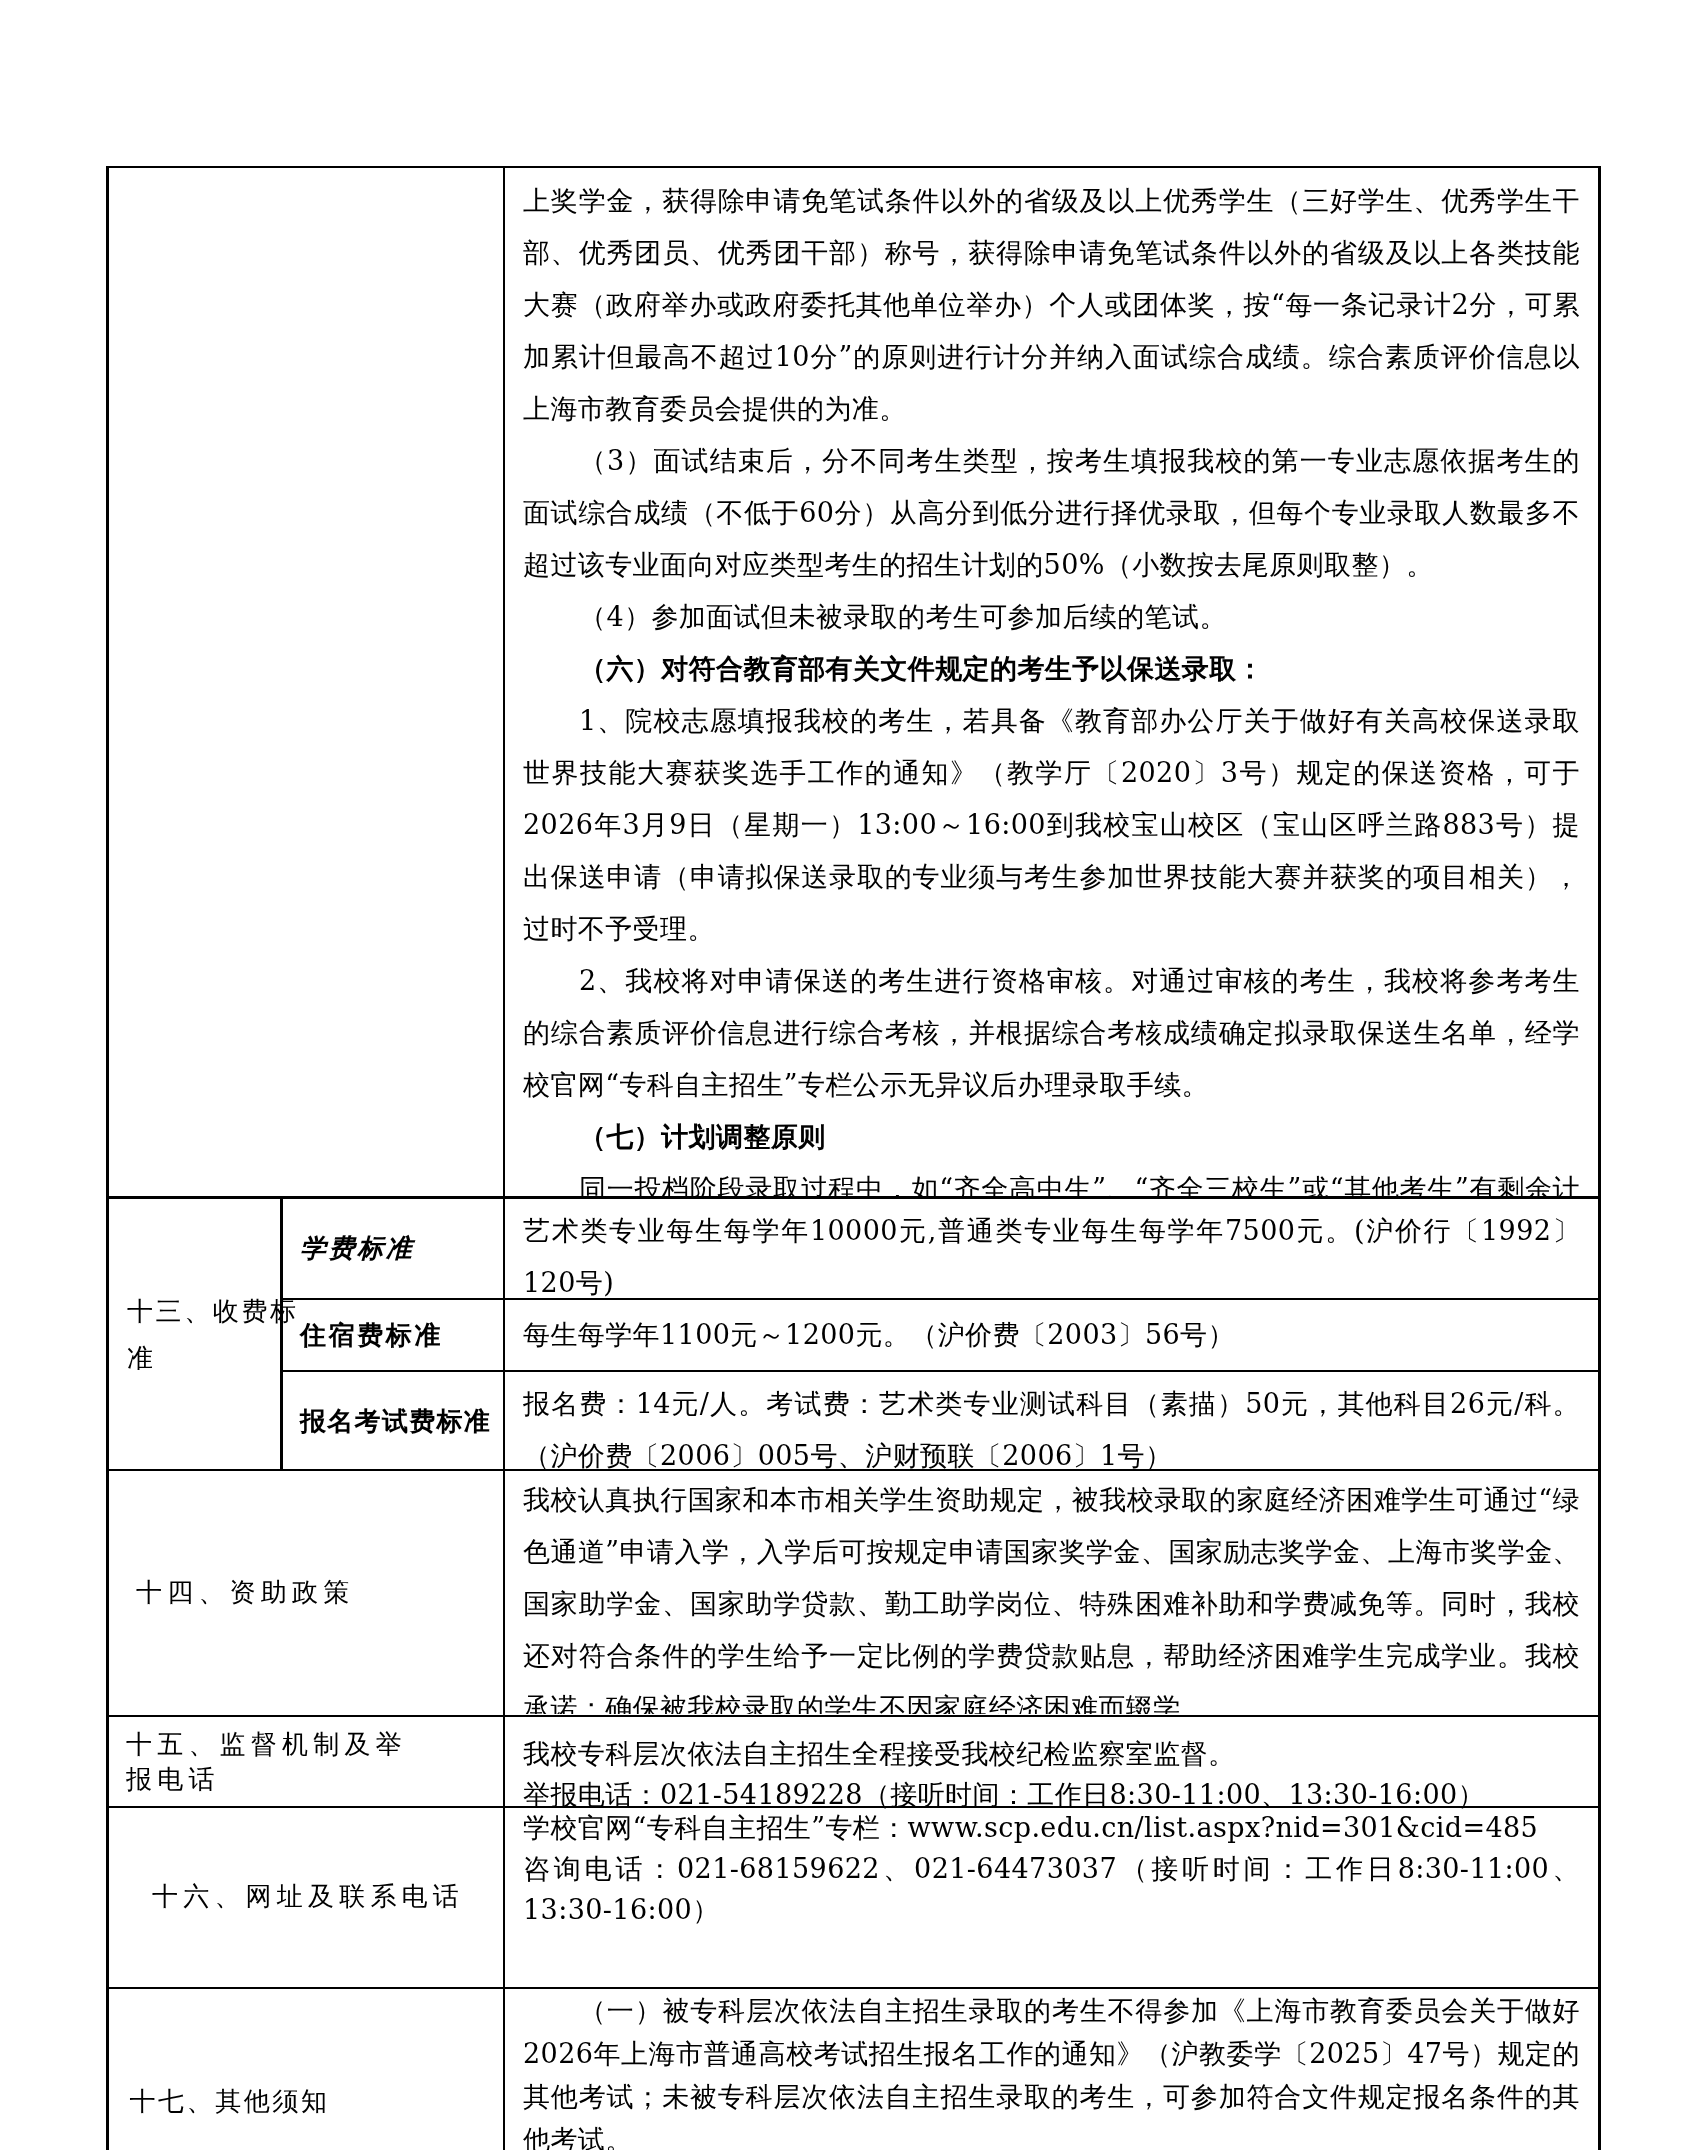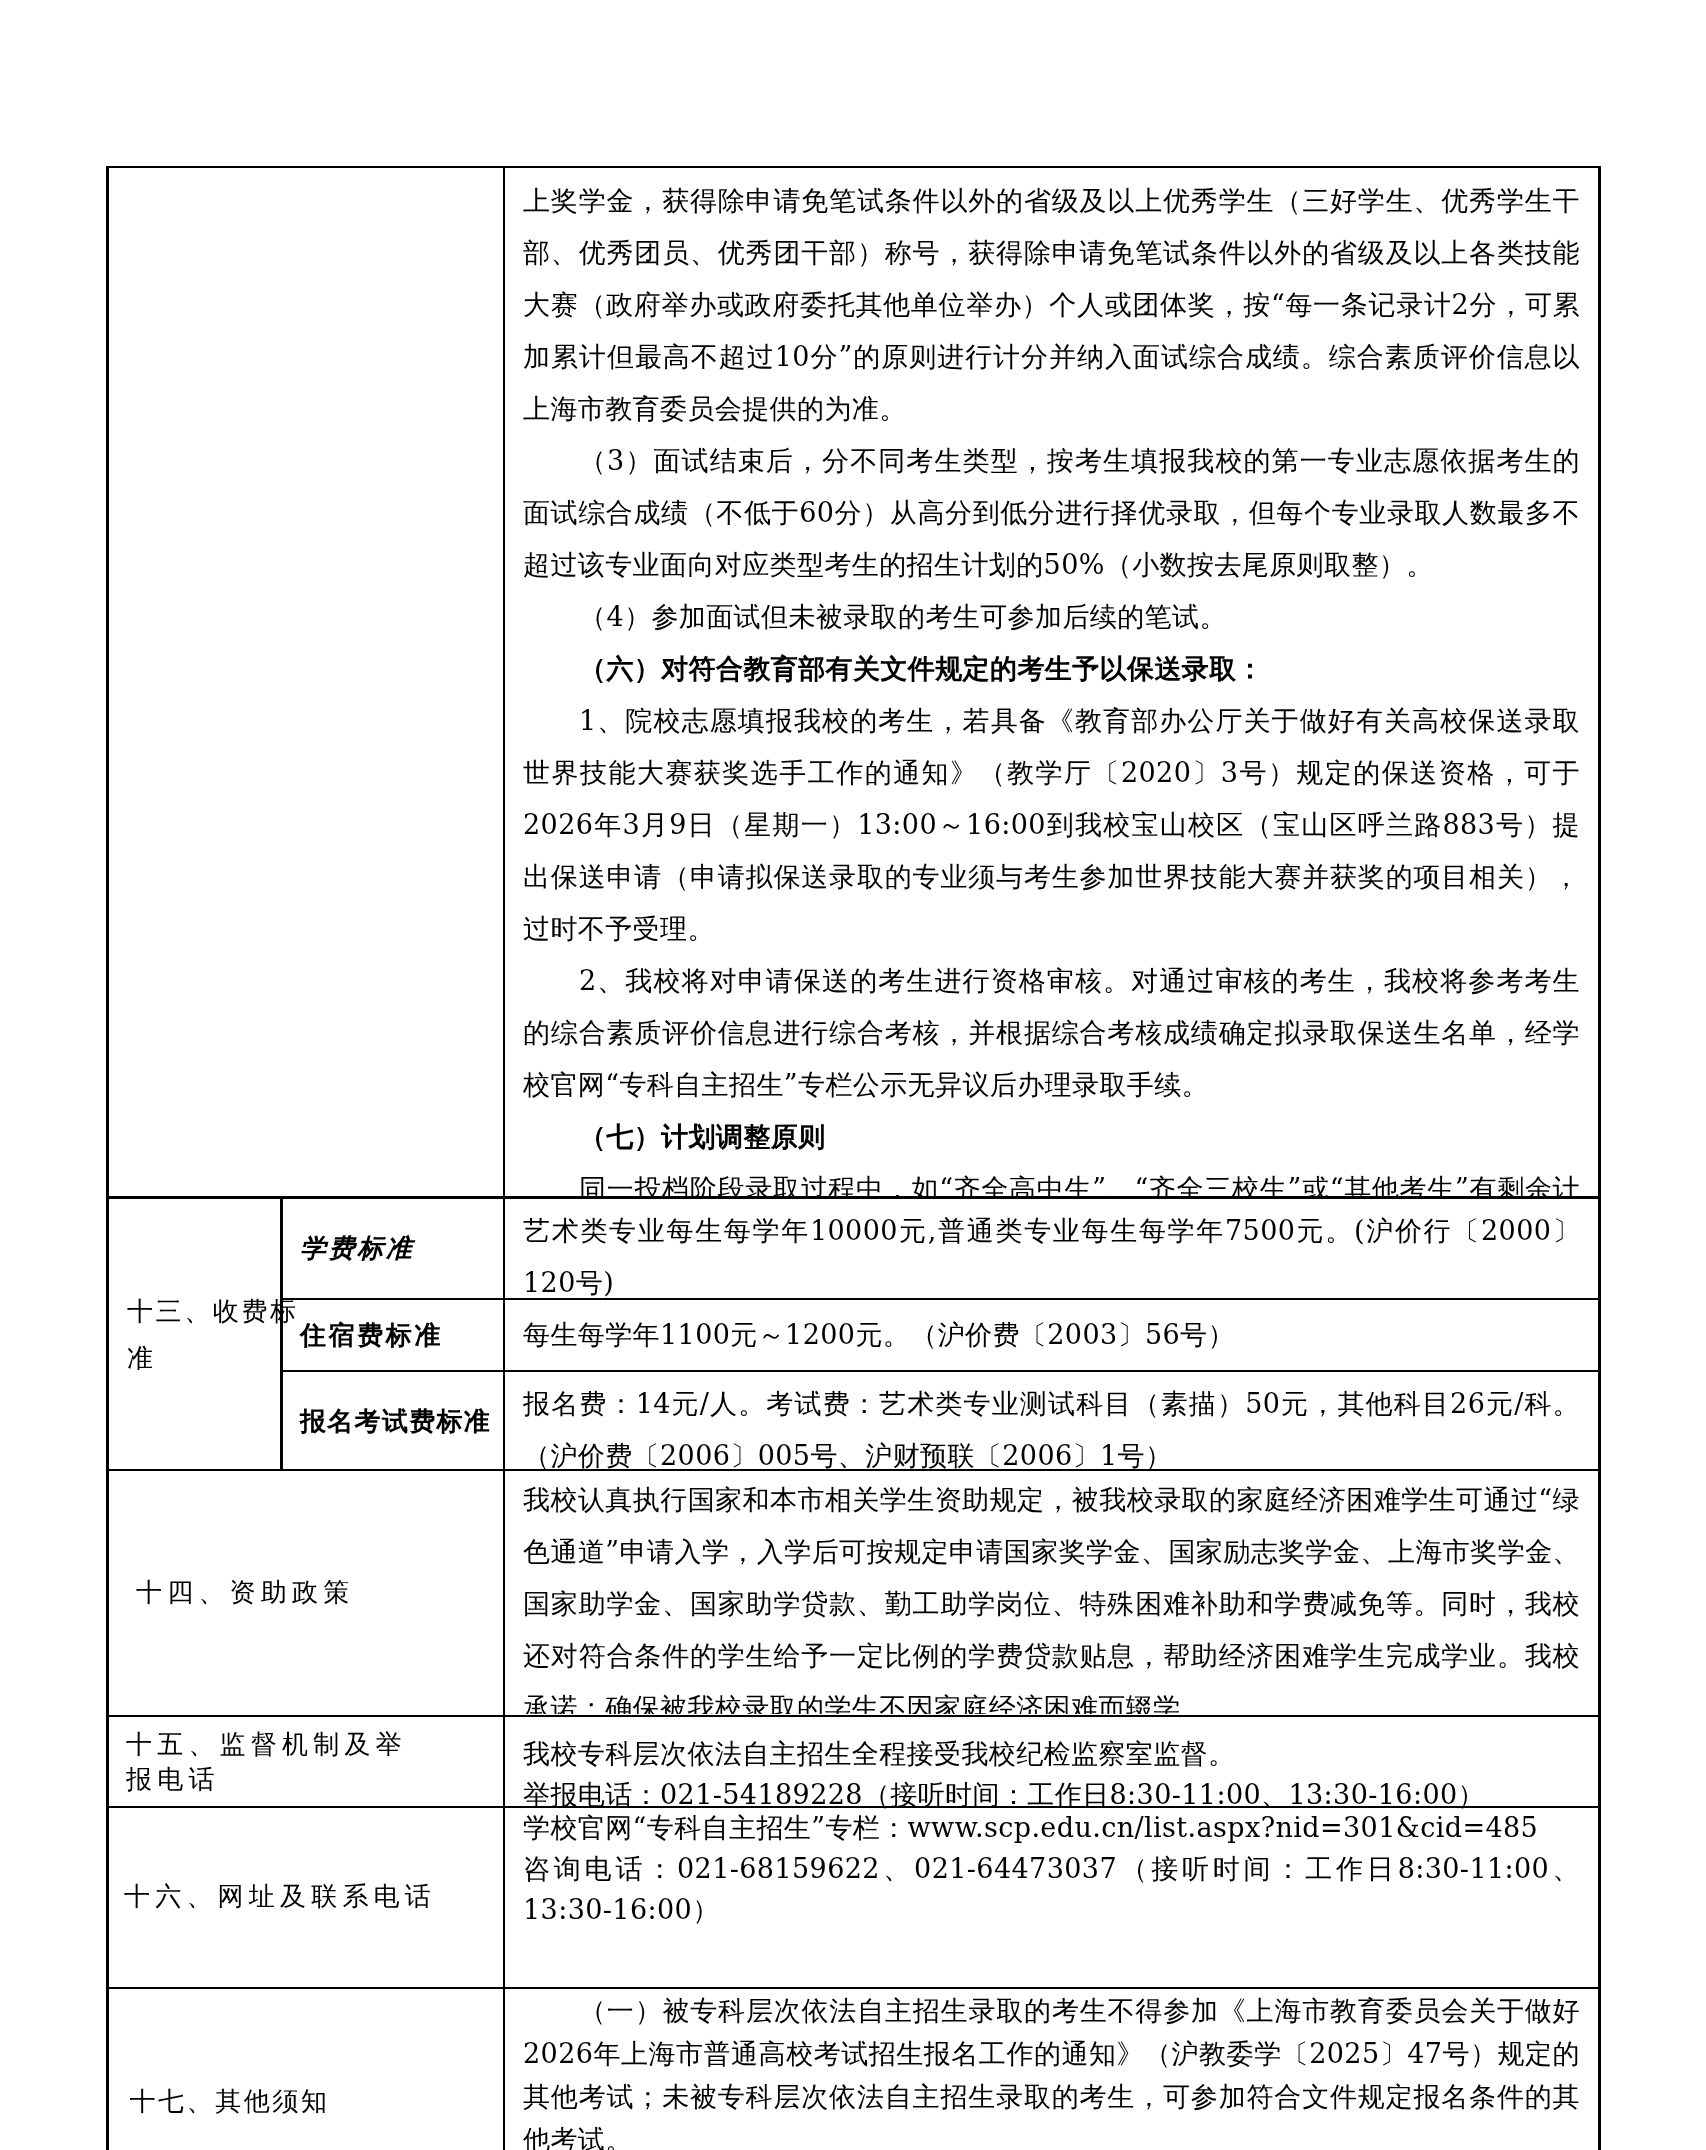--- a/index.html
+++ b/index.html
@@ -45,21 +45,21 @@
   <p class="indent">同一投档阶段录取过程中，如“齐全高中生”、“齐全三校生”或“其他考生”有剩余计划，按“齐全三校生”、“齐全高中生”、“其他考生”顺序依次进行计划调整。</p>
 </div>
 
 <div class="cell label label-multiline" style="left:110px; top:1199px; width:202px; height:271px; padding-right:8.6px;">
   <span>十三、收费标准</span>
 </div>
 <div class="cell label label-bold" style="left:283px; top:1199px; width:221px; height:99px;font-style:italic;">
   <span>学费标准</span>
 </div>
 <div class="cell content" style="left:505px; top:1199px; width:1092px; height:99px;">
-  <p>艺术类专业每生每学年10000元,普通类专业每生每学年7500元。(沪价行〔2000〕120号)</p>
+  <p>艺术类专业每生每学年10000元,普通类专业每生每学年7500元。(沪价行〔1992〕120号)</p>
 </div>
 <div class="cell label label-bold" style="left:283px; top:1300px; width:221px; height:70px;">
   <span>住宿费标准</span>
 </div>
 <div class="cell content" style="left:505px; top:1300px; width:1024px; height:70px; padding-top:8.6px;">
   <p>每生每学年1100元～1200元。（沪价费〔2003〕56号）</p>
 </div>
 <div class="cell label label-bold" style="left:283px; top:1372px; width:221px; height:98px; letter-spacing:1.3px;">
   <span>报名考试费标准</span>
 </div>
@@ -75,21 +75,21 @@
 </div>
 
 <div class="cell label" style="left:110px; top:1717px; width:311px; height:89px; padding-left:16px; letter-spacing:5.2px;">
   <span>十五、监督机制及举报电话</span>
 </div>
 <div class="cell content" style="left:505px; top:1717px; width:1092px; height:89px; line-height:41px; padding-top:4px;margin-top:12px;">
   <p>我校专科层次依法自主招生全程接受我校纪检监察室监督。</p>
   <p>举报电话：021-54189228（接听时间：工作日8:30-11:00、13:30-16:00）</p>
 </div>
 
-<div class="cell label" style="left:110px; top:1807px; width:393px; height:179px; padding-left:14px; letter-spacing:5.2px;">
+<div class="cell label" style="left:110px; top:1807px; width:393px; height:179px; padding-left:42px; letter-spacing:5.2px;">
   <span>十六、网址及联系电话</span>
 </div>
 <div class="cell content" style="left:505px; top:1807px; width:1092px; height:179px; line-height:41px; padding-top:0;">
   <p>学校官网“专科自主招生”专栏：www.scp.edu.cn/list.aspx?nid=301&amp;cid=485</p>
   <p>咨询电话：021-68159622、021-64473037（接听时间：工作日8:30-11:00、13:30-16:00）</p>
 </div>
 
 <div class="cell label" style="left:110px; top:1989px; width:393px; height:225px; padding-left:19.4px;">
   <span>十七、其他须知</span>
 </div>

